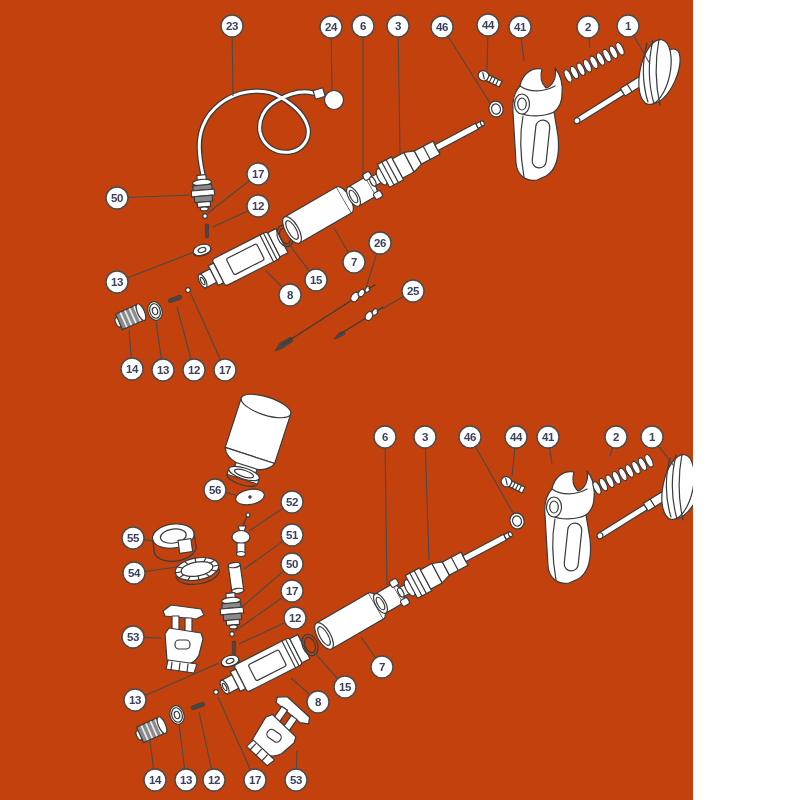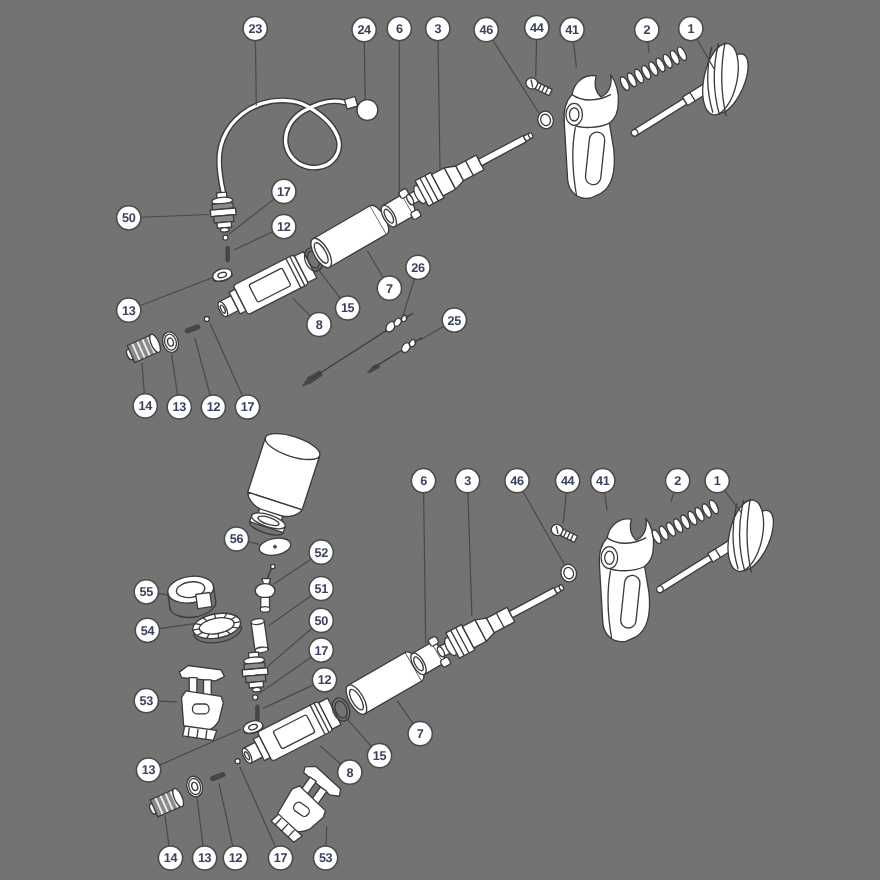--- a/index.html
+++ b/index.html
@@ -1,16 +1,16 @@
 <!DOCTYPE html>
 <html><head>
 <meta charset="utf-8">
 <style>
   html,body{margin:0;padding:0;background:#ffffff;}
-  .page{position:relative;width:800px;height:800px;background:#737373;overflow:hidden;
+  .page{position:relative;width:693px;height:800px;background:#c2410c;overflow:hidden;
         font-family:"Liberation Sans",sans-serif;}
   svg{position:absolute;left:0;top:0;}
   .pt{fill:#ffffff;stroke:#3b3b3b;stroke-width:1.2;stroke-linejoin:round;stroke-linecap:round;}
   .pt-dark{fill:#8a8a8a;}
   .pt-ink{fill:#474747;stroke:#3b3b3b;stroke-width:0.6;}
   .ln{fill:none;}
   .rib{stroke:#e9e9e9;stroke-width:1.8;}
   .hose-outer{fill:none;stroke:#3b3b3b;stroke-width:5.5;stroke-linecap:round;}
   .hose-inner{fill:none;stroke:#ffffff;stroke-width:3;stroke-linecap:round;}
   .leader{fill:none;stroke-width:1.1;}

